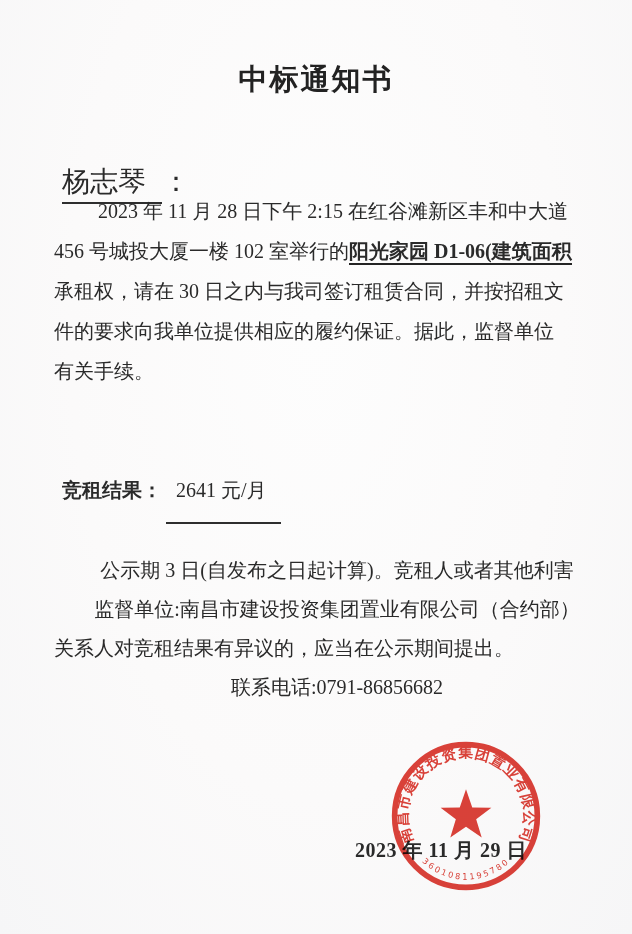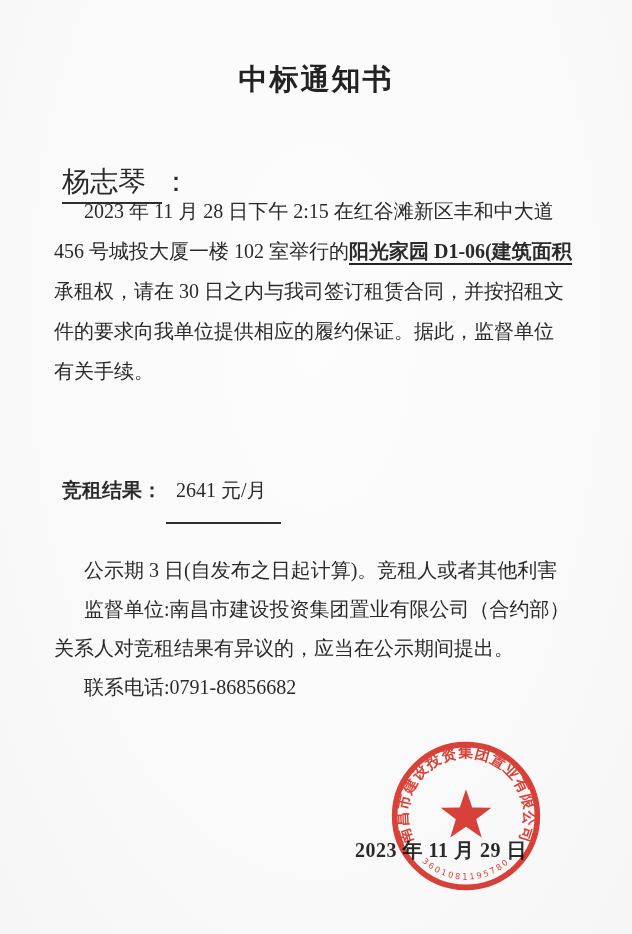--- a/index.html
+++ b/index.html
@@ -49,21 +49,21 @@
     line-height: 40px;
   }
   .notice-block {
     position: absolute;
     top: 551px; left: 54px;
     width: 536px;
     font-size: 20px;
     line-height: 39px;
   }
   .bline { white-space: nowrap; }
-  .indent { padding-left: 30px; }
+  .indent { padding-left: 30px; text-align: center; }
 
   .emph {
     font-weight: bold;
     border-bottom: 2px solid #242424;
     padding-bottom: 1px;
   }
 
   .result {
     position: absolute;
     top: 477px; left: 62px;

